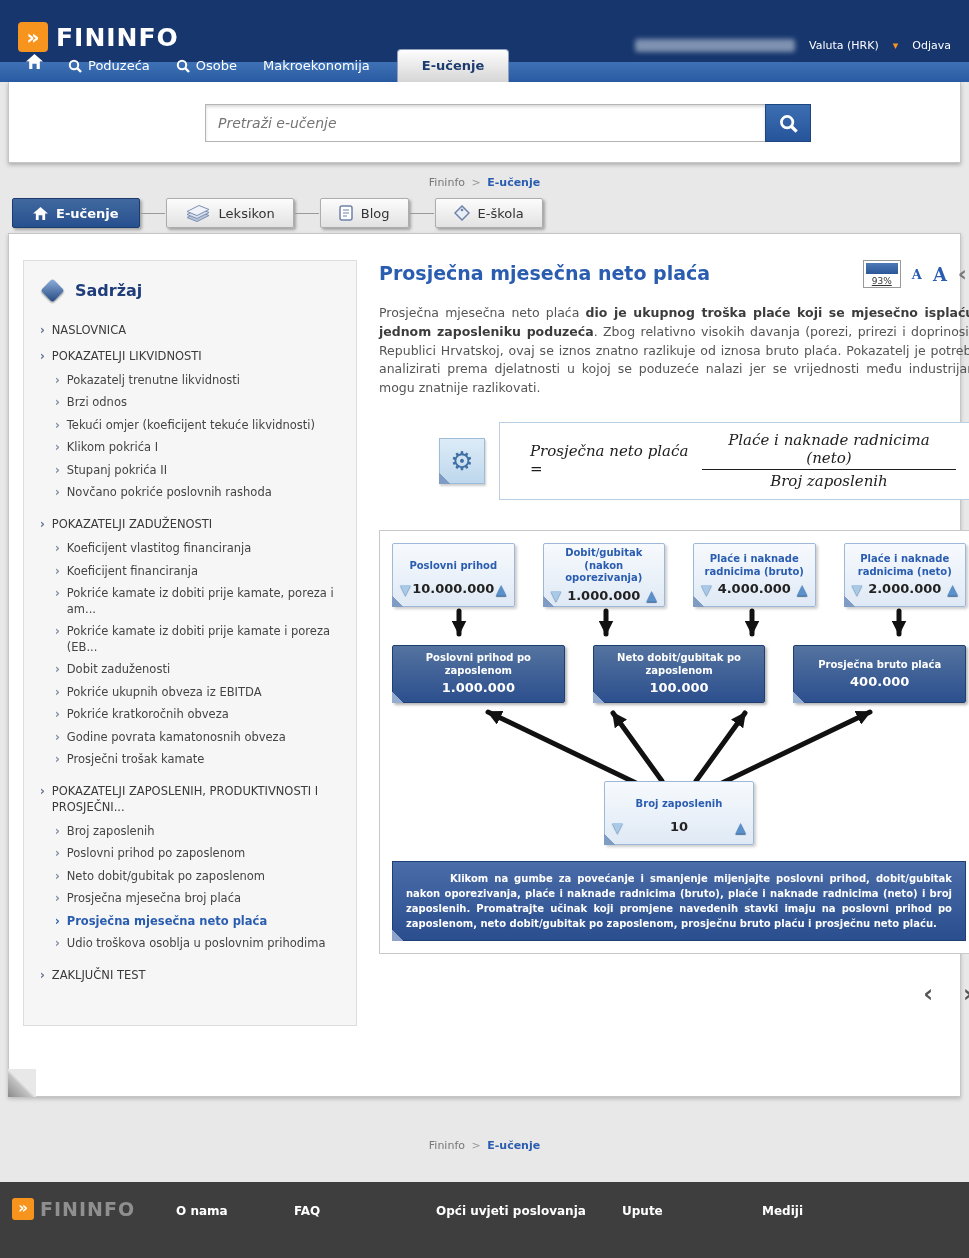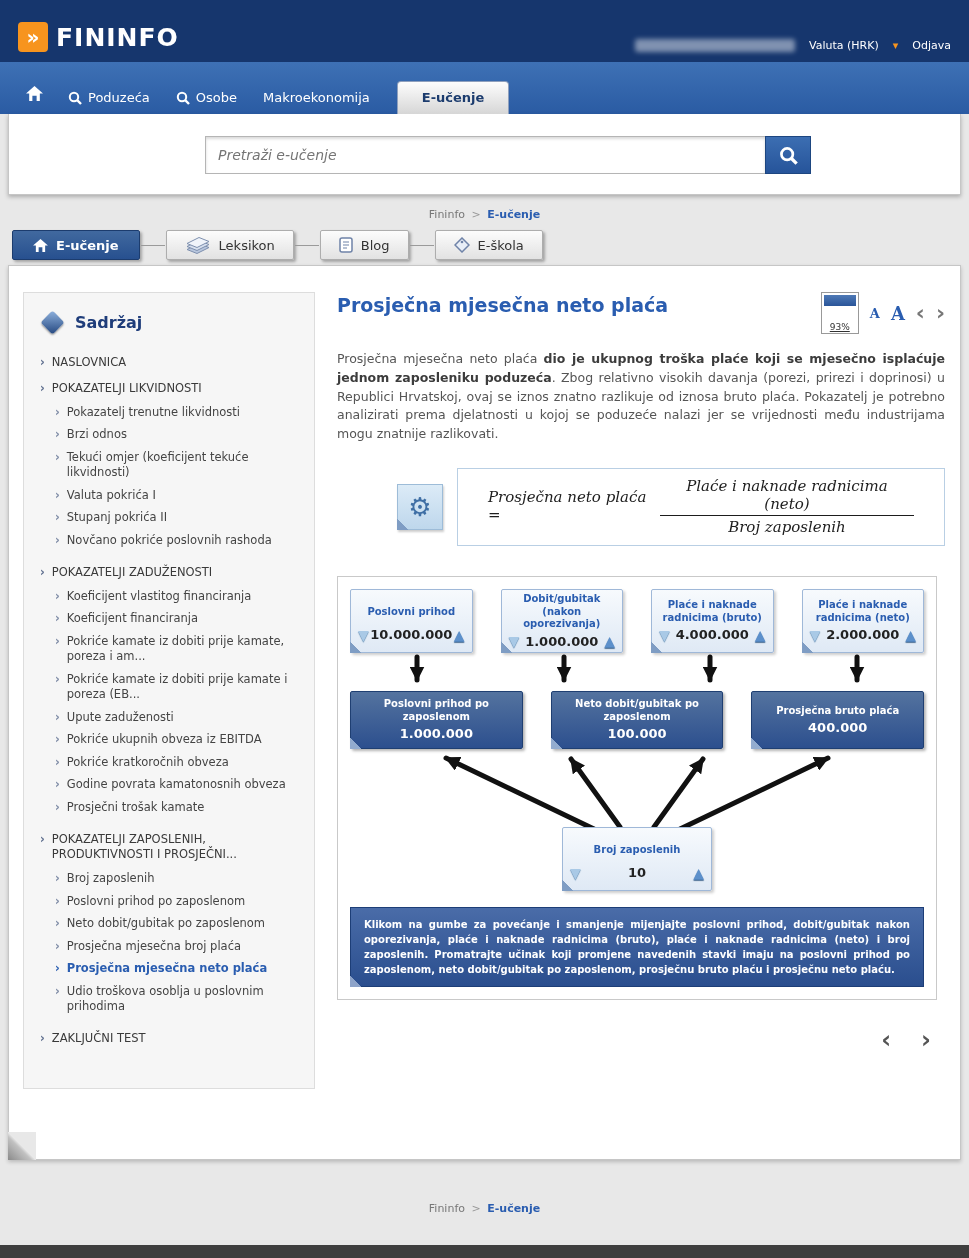--- a/index.html
+++ b/index.html
@@ -14,21 +14,21 @@
   .logo { display:flex; align-items:center; gap:8px; margin-top:12px; }
   .logo-mark { width:30px; height:30px; background:#f7941e; border-radius:4px; color:#fff; font-weight:bold;
                display:flex; align-items:center; justify-content:center; font-size:20px; line-height:1; }
   .logo-text { color:#fff; font-size:25px; font-weight:bold; letter-spacing:1px; }
   .header-right { display:flex; align-items:center; gap:14px; font-size:11px; color:#fff; align-self:flex-end; margin-bottom:10px; }
   .redacted { width:160px; height:13px; background:#93a2bd; border-radius:3px; filter:blur(2.5px); opacity:.85; }
   .hdr-link { color:#fff; text-decoration:none; cursor:pointer; }
   .chev-dn { color:#f7941e; font-size:11px; cursor:pointer; }
 
   
-  .main-nav { height:52px; background:linear-gradient(#3e71b5,#2a5ba3); display:flex; align-items:flex-end; padding:0 14px; }
+  .main-nav { height:20px; background:linear-gradient(#3e71b5,#2a5ba3); display:flex; align-items:flex-end; padding:0 14px; }
   .nav-item { color:#fff; font-size:13px; padding:9px 13px; display:flex; align-items:center; gap:6px; cursor:pointer; }
   .nav-home { padding:9px 12px; cursor:pointer; }
   .nav-active-tab { margin-left:14px; background:linear-gradient(#fdfdfd,#d6d6d6); color:#1c3c6e; font-weight:bold;
                     font-size:13px; padding:8px 24px 9px; border-radius:4px 4px 0 0; border:1px solid #8fa0bd; border-bottom:none;
                     display:flex; align-items:center; gap:6px; cursor:pointer; }
 
   
   .search-card { margin:0 8px; background:#fff; border:1px solid #c6c6c6; border-top:none;
                  padding:22px 0 20px; box-shadow:0 2px 4px rgba(0,0,0,.25); }
   .search-box { width:606px; margin:0 auto 0 196px; display:flex; }
@@ -52,41 +52,41 @@
   .tab.active { background:linear-gradient(#41699f,#27508f); color:#fff; font-weight:bold; border-color:#1c3c6e; padding:6px 20px; }
   .tab-link { width:24px; border-top:1px solid #9a9a9a; margin:0 1px; }
 
   
   .content-panel { margin:0 8px; background:#fff; border:1px solid #c6c6c6; padding:26px 14px 70px;
                    display:flex; gap:22px; position:relative; min-height:795px; box-shadow:0 2px 4px rgba(0,0,0,.2); }
   .page-curl { position:absolute; left:-1px; bottom:-1px; width:28px; height:28px;
                background:linear-gradient(45deg,#8a8a8a 0%,#c2c2c2 42%,#e8e8e8 50%,#e8e8e8 100%); }
 
   
-  .sidebar { width:292px; flex:none; background:#f6f6f6; border:1px solid #ddd; padding:18px 16px 36px; align-self:flex-start; }
+  .sidebar { width:334px; flex:none; background:#f6f6f6; border:1px solid #ddd; padding:18px 16px 36px; align-self:flex-start; }
   .sb-title-row { display:flex; align-items:center; gap:14px; margin:2px 0 18px 4px; }
   .diamond { width:17px; height:17px; background:linear-gradient(135deg,#8fb2de,#24477f); transform:rotate(45deg);
              border-radius:3px; box-shadow:1px 1px 2px rgba(0,0,0,.4); }
   .sb-title { color:#1f3d7a; font-size:16px; font-weight:bold; }
   .sec-head { display:flex; gap:7px; font-size:11.5px; color:#3a3a3a; padding:5px 0; line-height:1.35; cursor:pointer; }
   .sub { margin-left:15px; margin-bottom:8px; }
   .item { display:flex; gap:7px; font-size:11.5px; color:#444; padding:3.5px 0; line-height:1.35; cursor:pointer; }
   .item.active { color:#2a5db0; font-weight:bold; }
   .item.active .arr { color:#2a5db0; }
   .arr { color:#7d8aa5; font-weight:bold; flex:none; }
   .sec-head .arr { color:#5e6e8e; }
 
   
   .main-col { width:608px; flex:none; }
   .article-head { display:flex; justify-content:space-between; align-items:flex-start; }
   .article-title { color:#2a5db0; font-size:19px; font-weight:bold; padding-top:2px; }
   .controls { display:flex; align-items:center; gap:11px; }
   .zoom-box { width:38px; border:1px solid #999; background:#fff; cursor:pointer; }
   .zoom-thumb { height:11px; background:linear-gradient(#4e79b6,#2a5599); margin:2px 2px 0; }
-  .zoom-val { font-size:9px; text-align:center; color:#333; padding:16px 0 1px;text-decoration:underline; }
+  .zoom-val { font-size:9px; text-align:center; color:#333; padding:2px 0 1px;text-decoration:underline; }
   .font-a { color:#2a5db0; font-weight:bold; cursor:pointer; font-family:"DejaVu Serif",serif; }
   .font-a.small { font-size:13px; }
   .font-a.large { font-size:18px; }
   .chev { color:#777; font-size:22px; font-weight:bold; cursor:pointer; line-height:1; }
 
   .intro { font-size:12.5px; color:#555; text-align:justify; line-height:1.5; margin:16px 0 24px; }
   .intro b { color:#3c3c3c; }
 
   
   .formula-row { display:flex; align-items:center; margin:4px 0 30px 60px; }
@@ -120,21 +120,21 @@
              box-shadow:2px 2px 3px rgba(0,0,0,.3); }
   .out-label { font-size:10px; font-weight:bold; text-align:center; line-height:1.25; padding:0 4px; }
   .out-val { font-size:13px; font-weight:bold; text-align:center; }
   .emp-box { width:150px; height:64px; margin:78px auto 0; z-index:2; }
   .sim-note { margin-top:16px; background:linear-gradient(#4a6ca8,#2a4e8e); border:1px solid #1d3e77; color:#fff;
               font-size:10px; font-weight:bold; padding:9px 13px; line-height:1.5; position:relative; text-align:justify; }
   .fold { position:absolute; left:-1px; bottom:-1px; width:12px; height:12px; }
   .fold-light { background:linear-gradient(45deg,#7f9dc4 0 49%,transparent 50% 100%); }
   .fold-dark  { background:linear-gradient(45deg,#93accf 0 49%,transparent 50% 100%); }
   .fold-note  { background:linear-gradient(45deg,#8da3c9 0 49%,transparent 50% 100%); }
-  .sim-note .note-text { position:relative; }
+  .sim-note .note-text { position:relative;margin-left:44px; }
 
   .pager { display:flex; justify-content:flex-end; gap:30px; margin-top:28px; padding-right:14px; }
   .pager .chev { font-size:24px; color:#555; }
 
   
   .footer-crumb { text-align:center; font-size:11px; color:#777; padding:42px 0 30px; }
   .site-footer { background:#3e3e3e; display:flex; padding:16px 0 30px; color:#ccc; }
   .f-left { width:162px; flex:none; padding-left:12px; }
   .f-logo { display:flex; align-items:center; gap:6px; margin-bottom:16px; }
   .f-logo-mark { width:22px; height:22px; background:#f7941e; border-radius:3px; color:#fff; font-weight:bold; font-size:15px;
@@ -268,21 +268,21 @@
       <div class="item">
           <span class="arr">›</span>
           <span>Brzi odnos</span>
         </div>
       <div class="item">
           <span class="arr">›</span>
           <span>Tekući omjer (koeficijent tekuće likvidnosti)</span>
         </div>
       <div class="item">
           <span class="arr">›</span>
-          <span>Valuta pokrića I</span>
+          <span>Klikom pokrića I</span>
         </div>
       <div class="item">
           <span class="arr">›</span>
           <span>Stupanj pokrića II</span>
         </div>
       <div class="item">
           <span class="arr">›</span>
           <span>Novčano pokriće poslovnih rashoda</span>
         </div>
     </div>
@@ -303,21 +303,21 @@
       <div class="item">
           <span class="arr">›</span>
           <span>Pokriće kamate iz dobiti prije kamate, poreza i am...</span>
         </div>
       <div class="item">
           <span class="arr">›</span>
           <span>Pokriće kamate iz dobiti prije kamate i poreza (EB...</span>
         </div>
       <div class="item">
           <span class="arr">›</span>
-          <span>Upute zaduženosti</span>
+          <span>Dobit zaduženosti</span>
         </div>
       <div class="item">
           <span class="arr">›</span>
           <span>Pokriće ukupnih obveza iz EBITDA</span>
         </div>
       <div class="item">
           <span class="arr">›</span>
           <span>Pokriće kratkoročnih obveza</span>
         </div>
       <div class="item">

